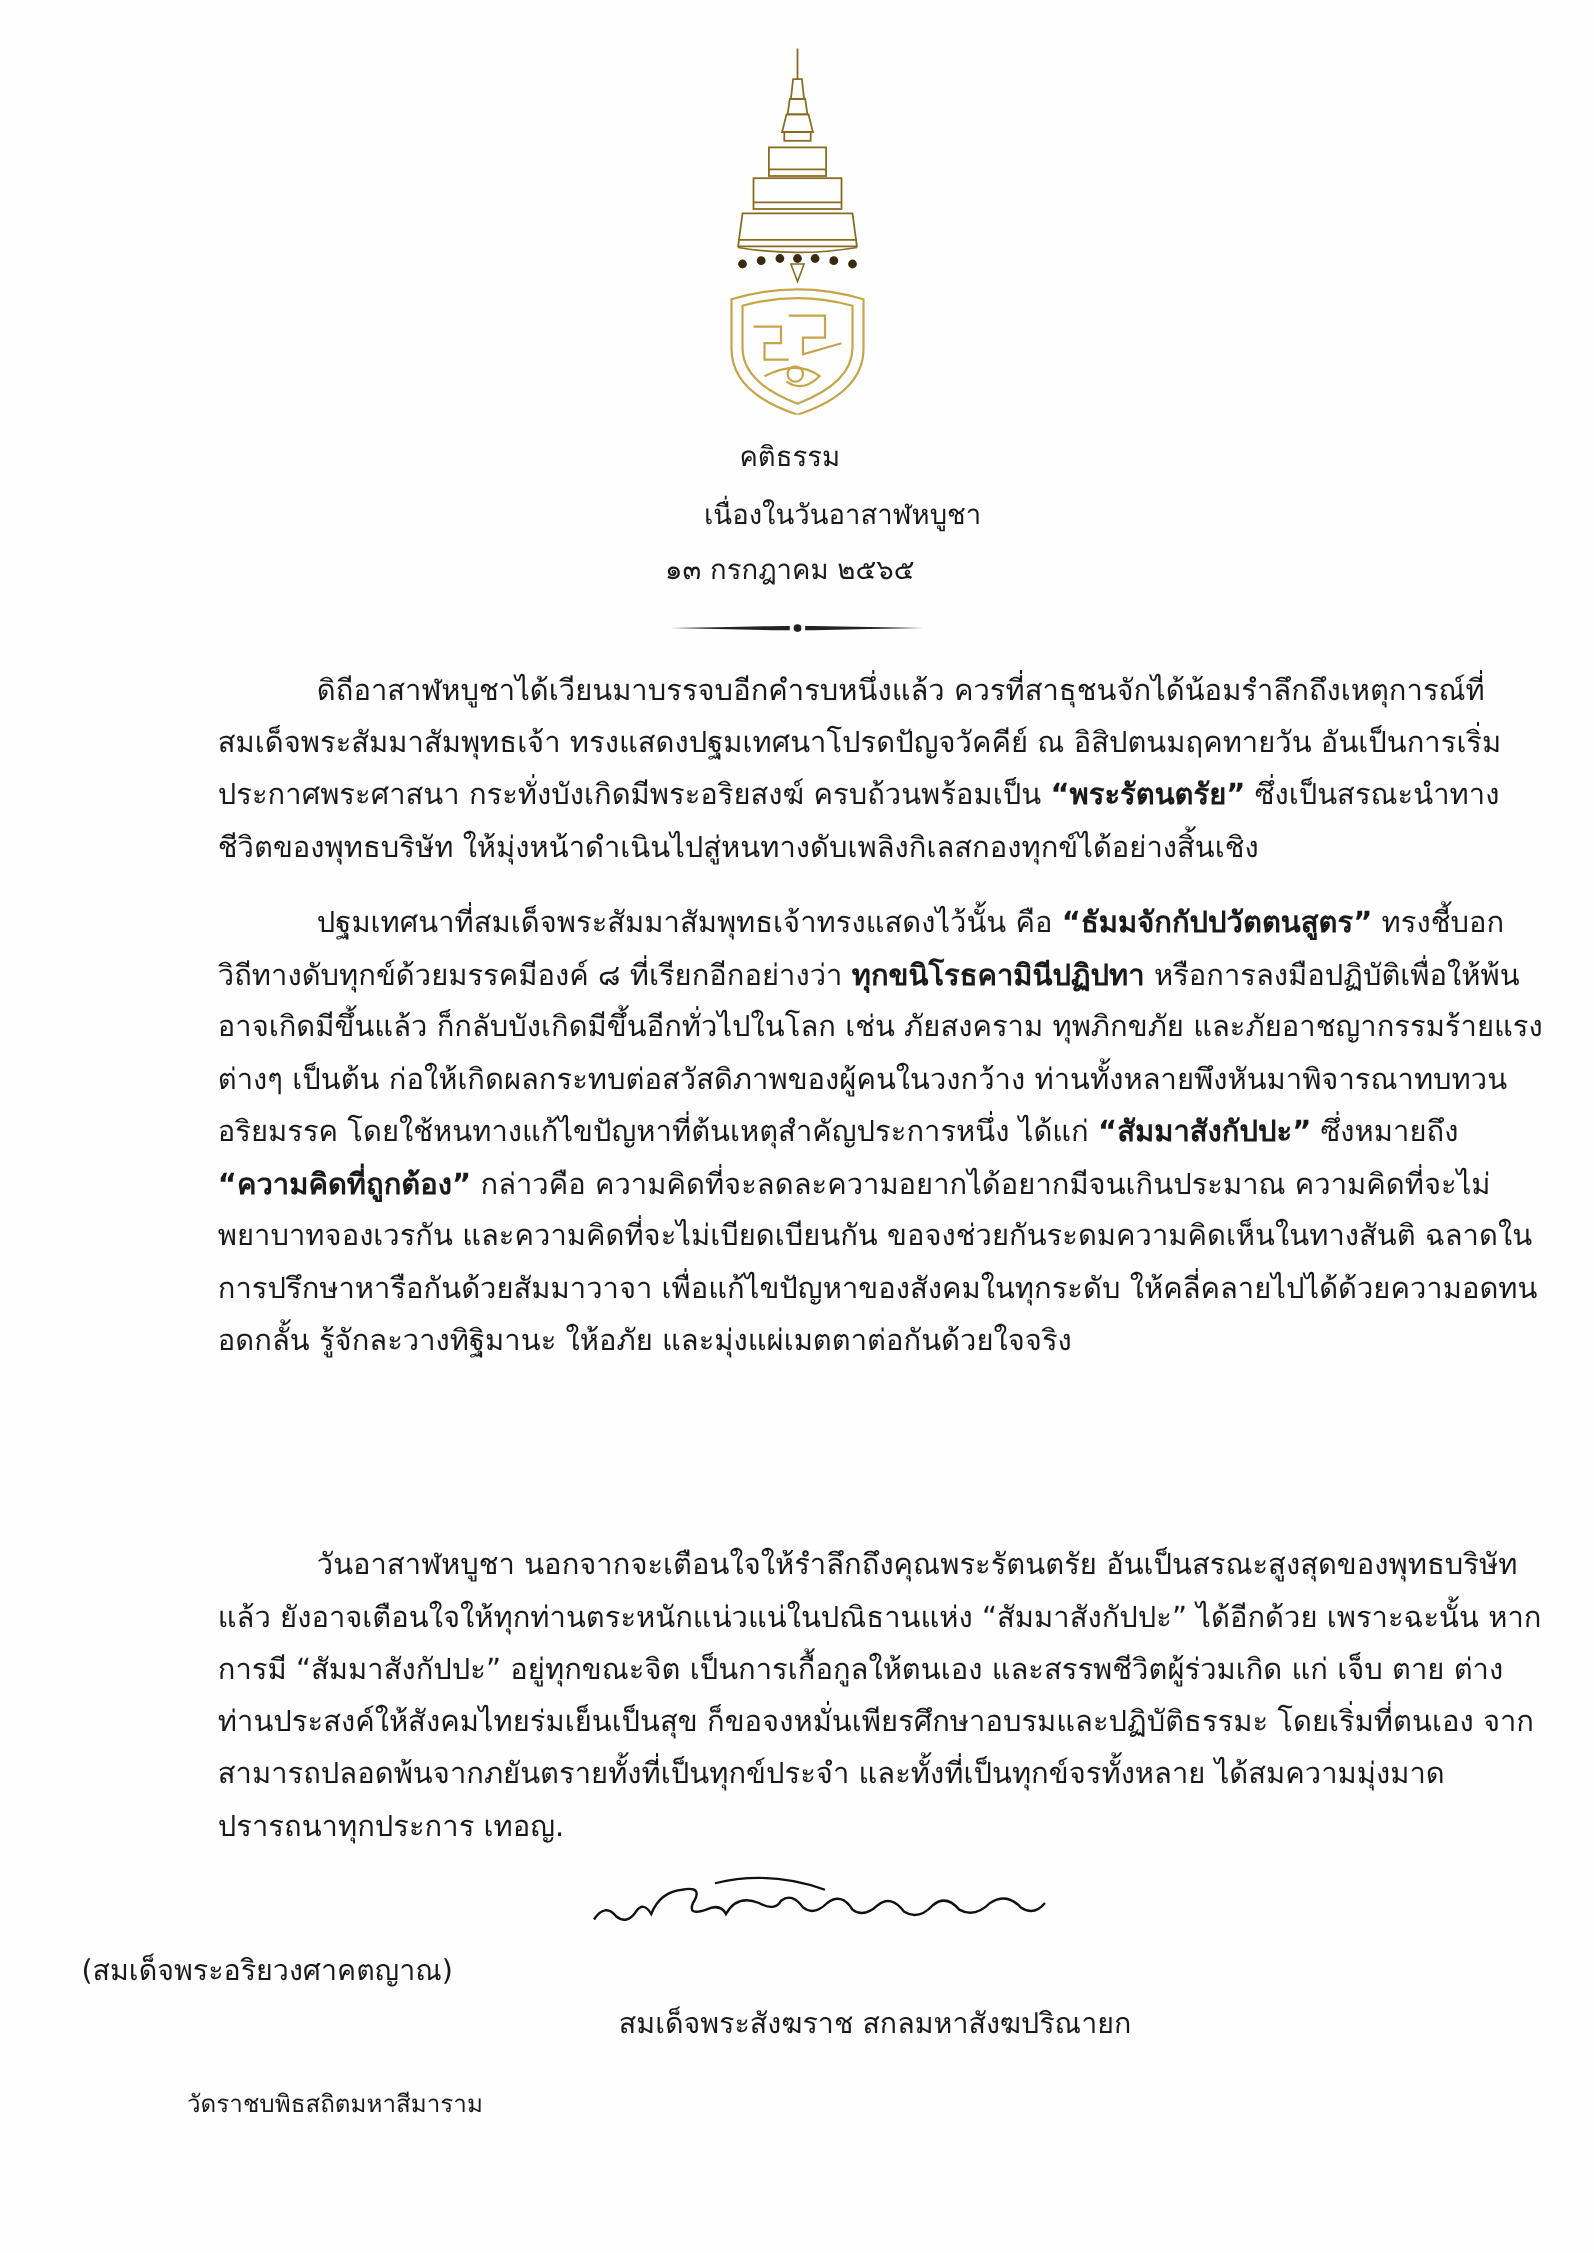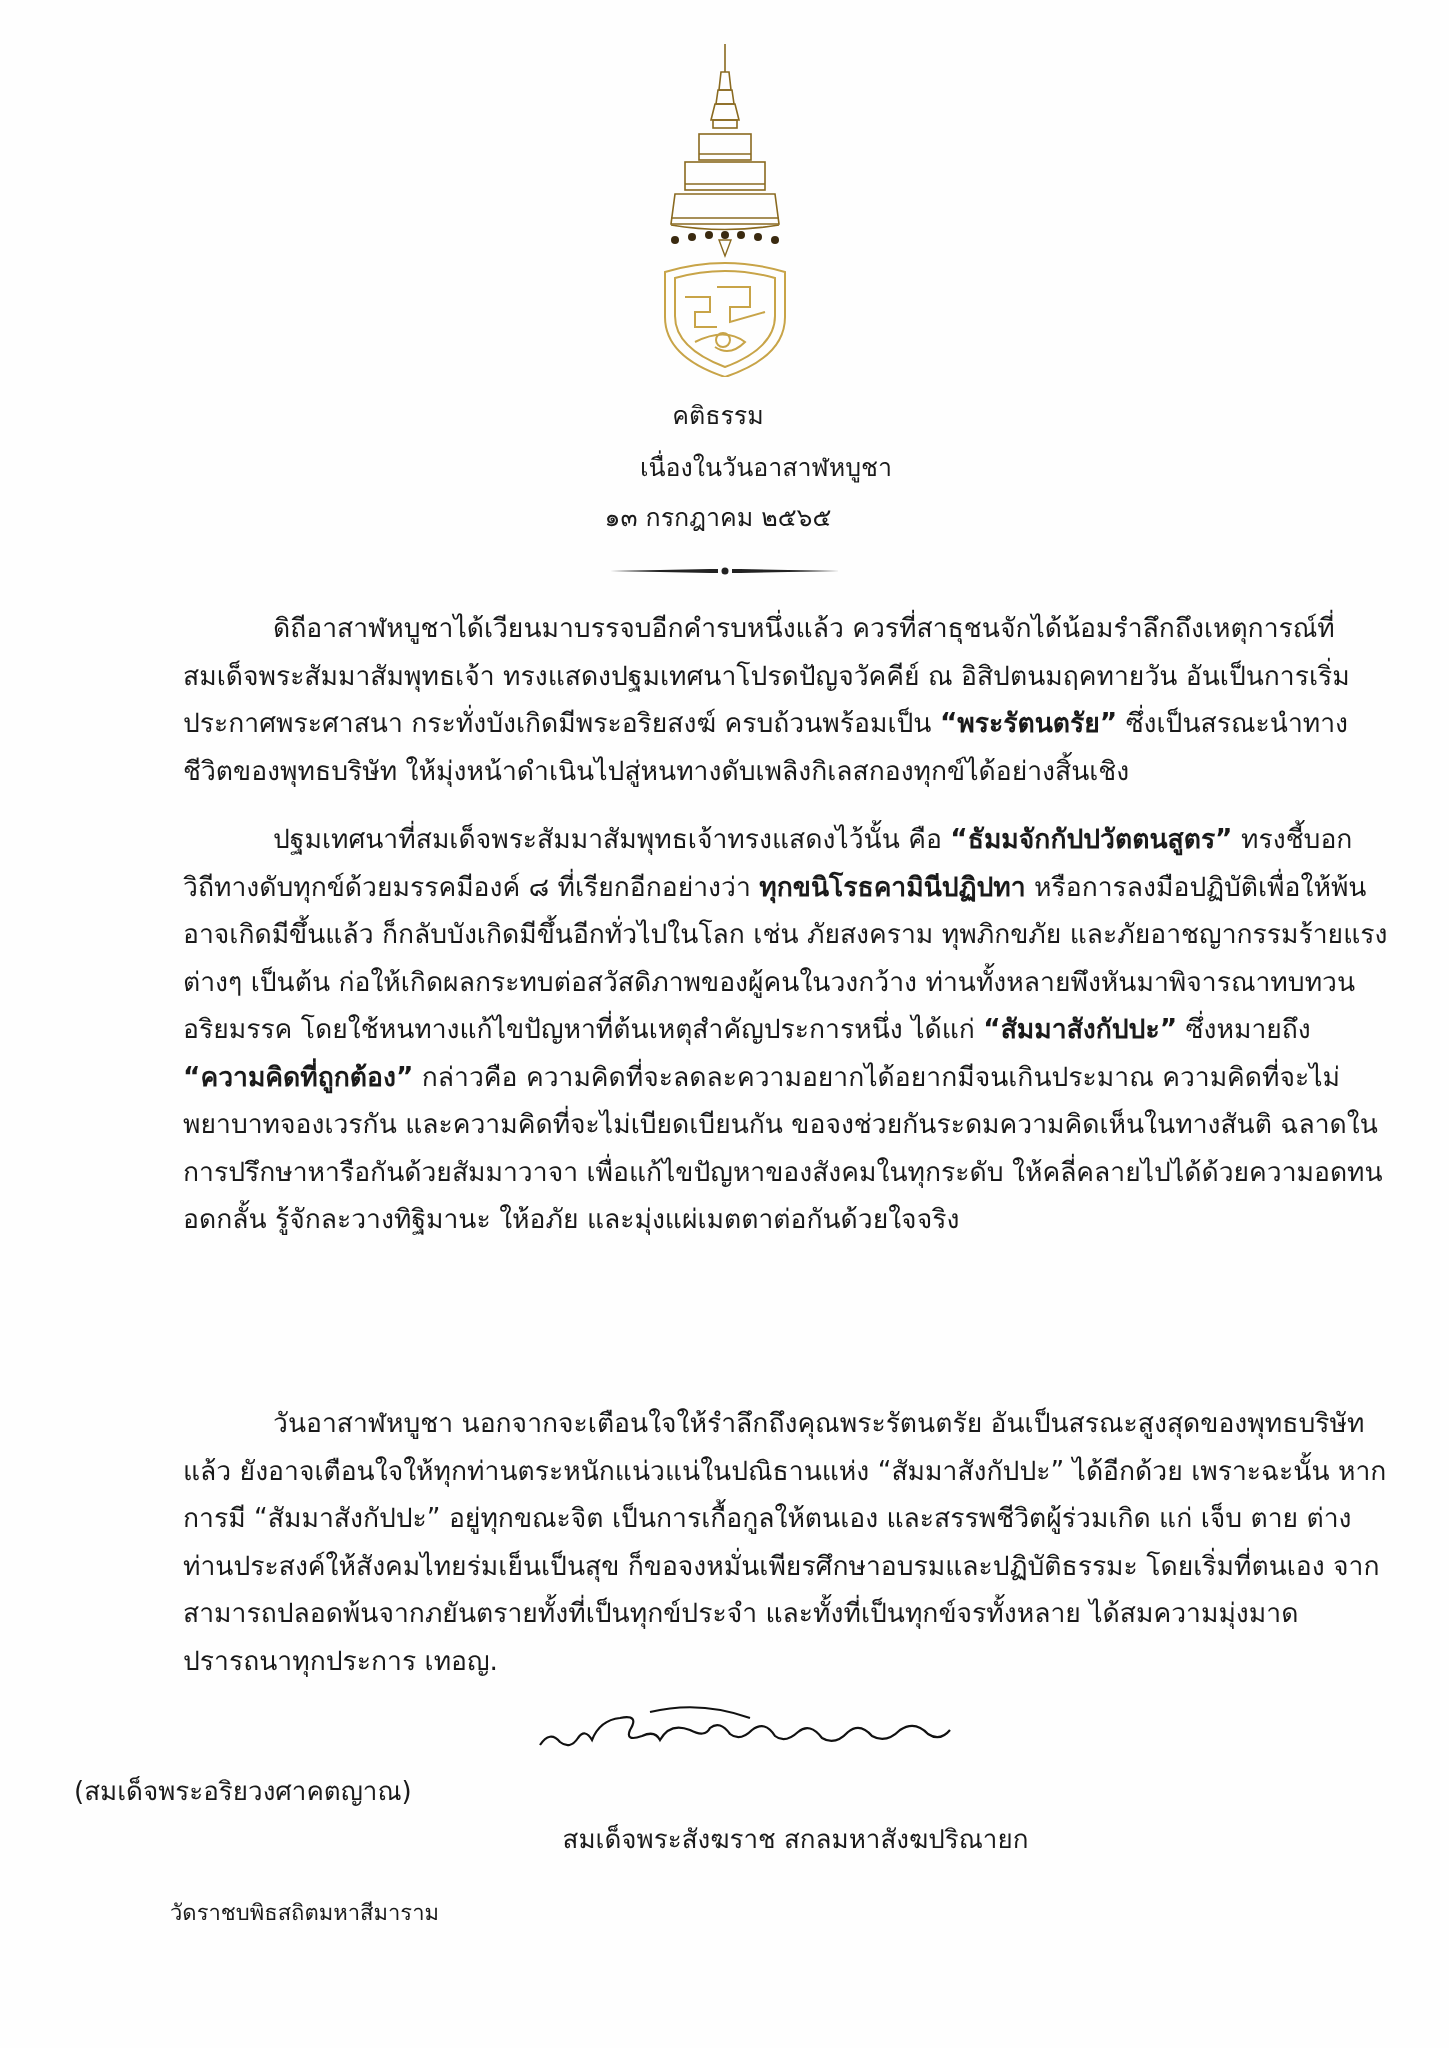--- a/index.html
+++ b/index.html
@@ -9,21 +9,21 @@
     color: #1a1a1a;
     background: #fefefe;
   }
   .emblem { position: absolute; left: 635px; top: 42px; width: 180px; height: 335px; }
   .heading { position: absolute; left: 0; width: 1436px; text-align: center; font-size: 25px; line-height: 1; }
   .h1 { top: 403px; }
   .h2 { top: 455px; padding-left: 48px; }
   .h3 { top: 505px; }
   .divider { position: absolute; left: 610px; top: 566px; width: 230px; height: 10px; }
   .body-text {
-    position: absolute; left: 183px; width: 1100px;
+    position: absolute; left: 198px; width: 1100px;
     font-size: 26.5px; line-height: 47.5px;
   }
   .body-text .line { display: block; white-space: nowrap; text-align: justify; text-align-last: justify; }
   .body-text .line.last { text-align-last: left; }
   .body-text .line.indent { padding-left: 90px; }
   .p1 { top: 604px; }
   .p2 { top: 815px; }
   .p3 { top: 1399px; }
   b { font-weight: bold; }
   .signature { position: absolute; left: 530px; top: 1700px; width: 430px; height: 60px; }

